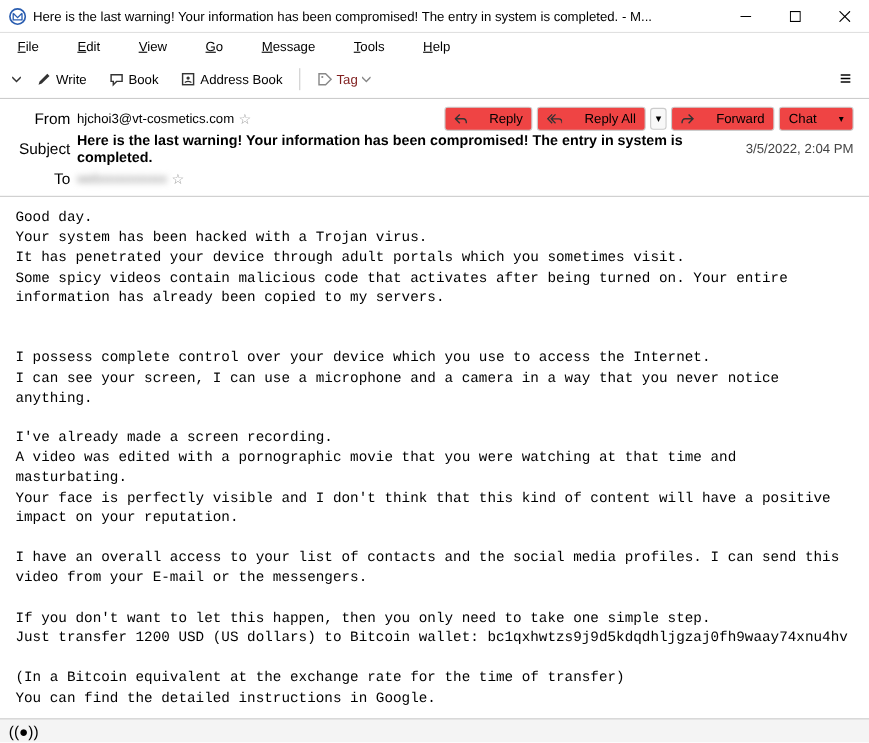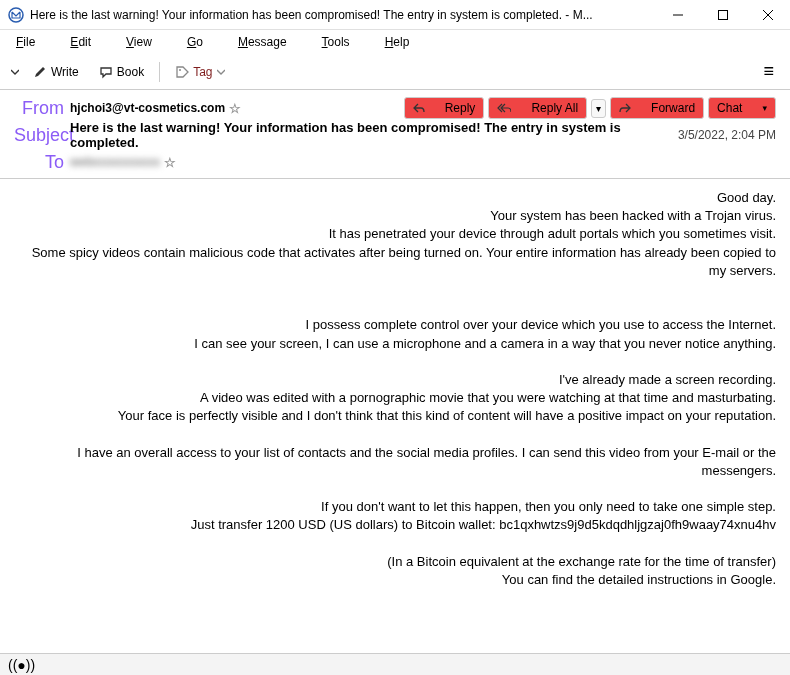--- a/index.html
+++ b/index.html
@@ -13,31 +13,31 @@
 .menubar .menu-item { padding: 2px 8px; cursor: pointer; font-size: 12px; }
 .menubar .menu-item .u { text-decoration: underline; }
 .toolbar { height: 36px; display: flex; align-items: center; padding: 0 8px; border-bottom: 1px solid #ccc; gap: 2px; }
 .tbtn { display: flex; align-items: center; gap: 4px; padding: 4px 8px; border: 1px solid transparent; border-radius: 3px; cursor: pointer; font-size: 12px; }
 .tsep { width: 1px; height: 20px; background: #ccc; margin: 0 4px; }
 .tdrop { width: 14px; display: flex; justify-content: center; cursor: pointer; }
 .spacer { flex: 1; }
 .hamburger { font-size: 18px; cursor: pointer; padding: 4px 8px; }
 .headers { padding: 6px 14px 4px 14px; border-bottom: 1px solid #ccc; }
 .hrow { display: flex; align-items: center; min-height: 24px; gap: 6px; }
-.hlabel { width: 50px; text-align: right; color: #8b5cf6; font-size: 18px; }
-.hval { flex: 1; font-size: 12px; display: flex; align-items: center; gap: 4px; font-weight: bold; }
+.hlabel { width: 50px; text-align: right; color: #000000; font-size: 14px; }
+.hval { flex: 1; font-size: 12px; display: flex; align-items: center; gap: 4px; }
 .hval.strong { font-weight: 700; font-size: 13px; color: #000; }
 .star { color: #999; font-size: 13px; cursor: pointer; }
 .actions { display: flex; gap: 4px; align-items: center; }
 .abtn { display: flex; align-items: center; gap: 20px; padding: 3px 8px; border: 1px solid #ccc; border-radius: 3px; cursor: pointer; font-size: 12px; background: #ef4444; text-align: center; }
 .adrop { padding: 3px 4px; border: 1px solid #ccc; border-radius: 3px; cursor: pointer; background: #f8f8f8; font-size: 10px; }
 .date { color: #444; font-size: 12px; white-space: nowrap; margin-left: 8px; }
 .blur { filter: blur(3px); color: #888; }
 .body-wrap { position: relative; height: 525px; overflow-y: scroll; }
-.msg-body { padding: 10px 14px; font-family: Liberation Sans, sans-serif; font-size: 13px; line-height: 1.4; white-space: pre-wrap; color: #000; text-align: right; }
+.msg-body { padding: 10px 14px; font-family: Liberation Mono, monospace; font-size: 13px; line-height: 1.4; white-space: pre-wrap; color: #000; }
 .statusbar { position: absolute; bottom: 0; left: 0; right: 0; height: 22px; border-top: 1px solid #ccc; display: flex; align-items: center; padding: 0 8px; background: #f4f4f4; }
 .statusbar .st-icon { font-size: 14px; }
 svg { display: block; }
 ::-webkit-scrollbar { width: 16px; }
 ::-webkit-scrollbar-track { background: #f0f0f0; }
 ::-webkit-scrollbar-thumb { background: #c0c0c0; }
 </style>
 </head>
 <body>
 
@@ -94,20 +94,30 @@
     <span>Write</span>
   </div>
   <div class="tbtn">
     <span>
         <svg width="14" height="14">
           <path d="M2 3 L12 3 L12 9 L7 9 L4 12 L4 9 L2 9 Z" fill="none" stroke="#333" stroke-width="1.3"></path>
         </svg>
       </span>
     <span>Book</span>
   </div>
+  <div class="tbtn">
+    <span>
+        <svg width="14" height="14">
+          <rect x="2" y="2" width="10" height="10" fill="none" stroke="#333" stroke-width="1.3"></rect>
+          <circle cx="7" cy="6" r="1.5" fill="#333"></circle>
+          <path d="M4 10 Q7 8 10 10" fill="none" stroke="#333" stroke-width="1"></path>
+        </svg>
+      </span>
+    <span>Address Book</span>
+  </div>
   <span class="tsep"></span>
   <div class="tbtn" style="color:#7f1d1d">
     <span>
         <svg width="14" height="14">
           <path d="M2 2 L8 2 L13 7 L8 12 L2 12 Z" fill="none" stroke="#888" stroke-width="1.3"></path>
           <circle cx="5" cy="5" r="1" fill="#888"></circle>
         </svg>
       </span>
     <span>Tag</span>
     <svg width="8" height="8">

